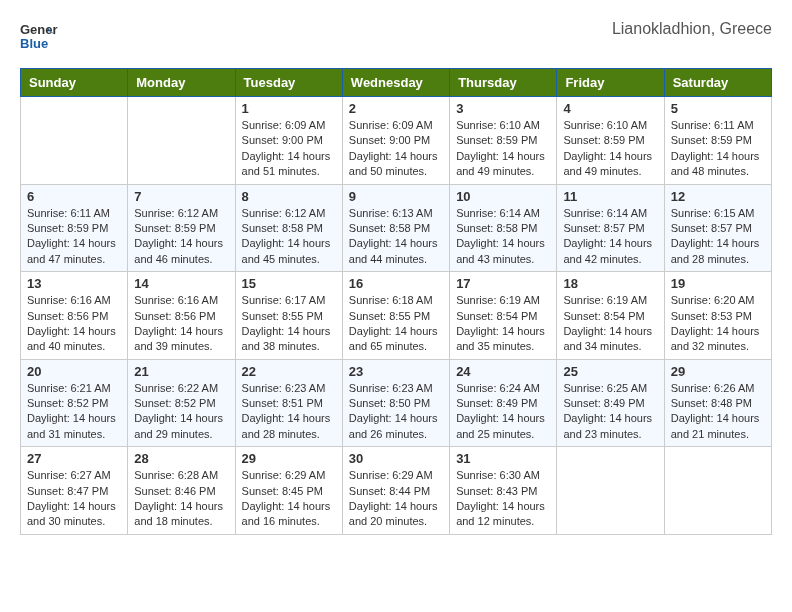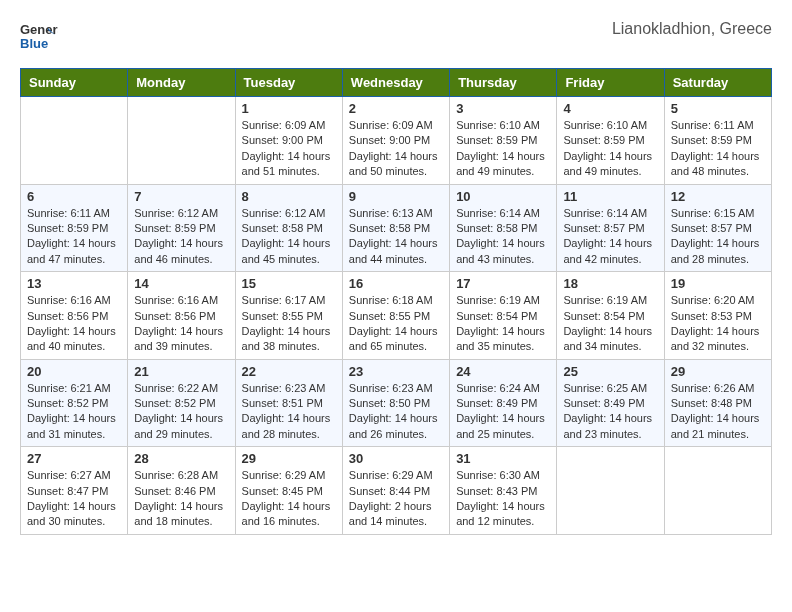--- a/index.html
+++ b/index.html
@@ -349,21 +349,21 @@
             <div>Sunrise: 6:29 AM</div>
             <div>Sunset: 8:45 PM</div>
             <div>Daylight: 14 hours and 16 minutes.</div>
           </div>
         </td>
         <td>
           <span class="day-number">30</span>
           <div class="day-info">
             <div>Sunrise: 6:29 AM</div>
             <div>Sunset: 8:44 PM</div>
-            <div>Daylight: 2 hours and 14 minutes.</div>
+            <div>Daylight: 14 hours and 20 minutes.</div>
           </div>
         </td>
         <td>
           <span class="day-number">31</span>
           <div class="day-info">
             <div>Sunrise: 6:30 AM</div>
             <div>Sunset: 8:43 PM</div>
             <div>Daylight: 14 hours and 12 minutes.</div>
           </div>
         </td>

